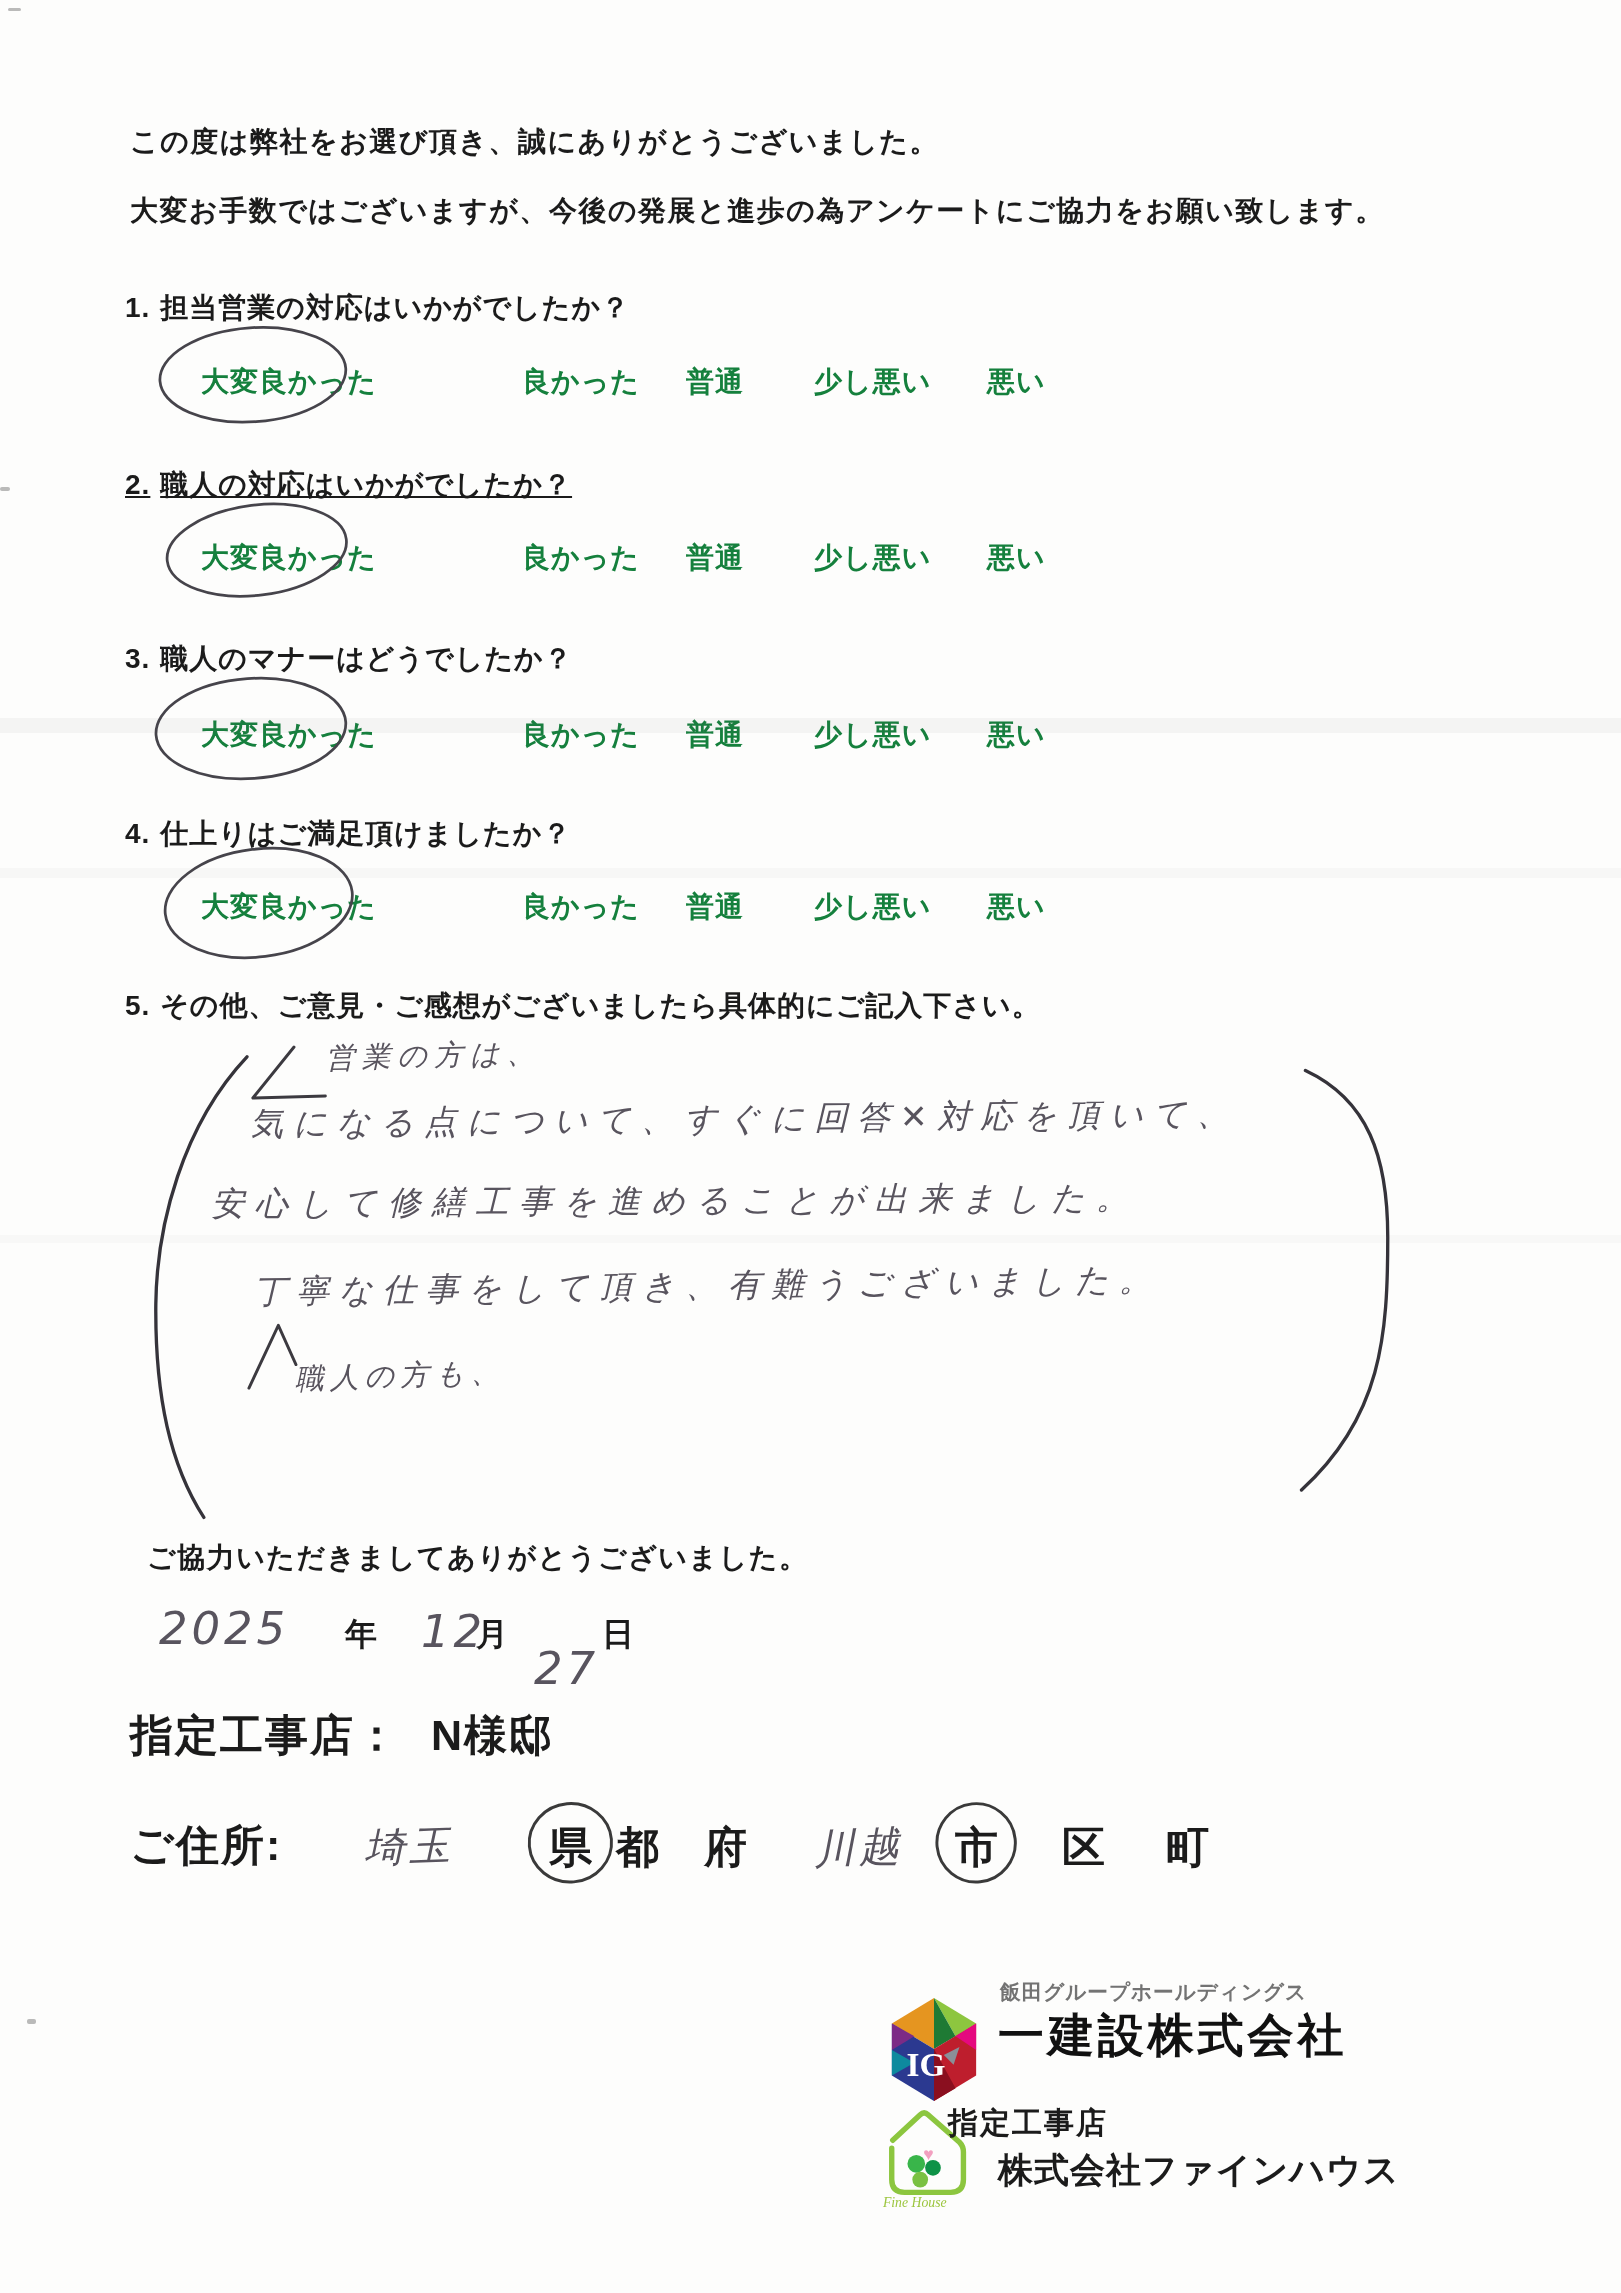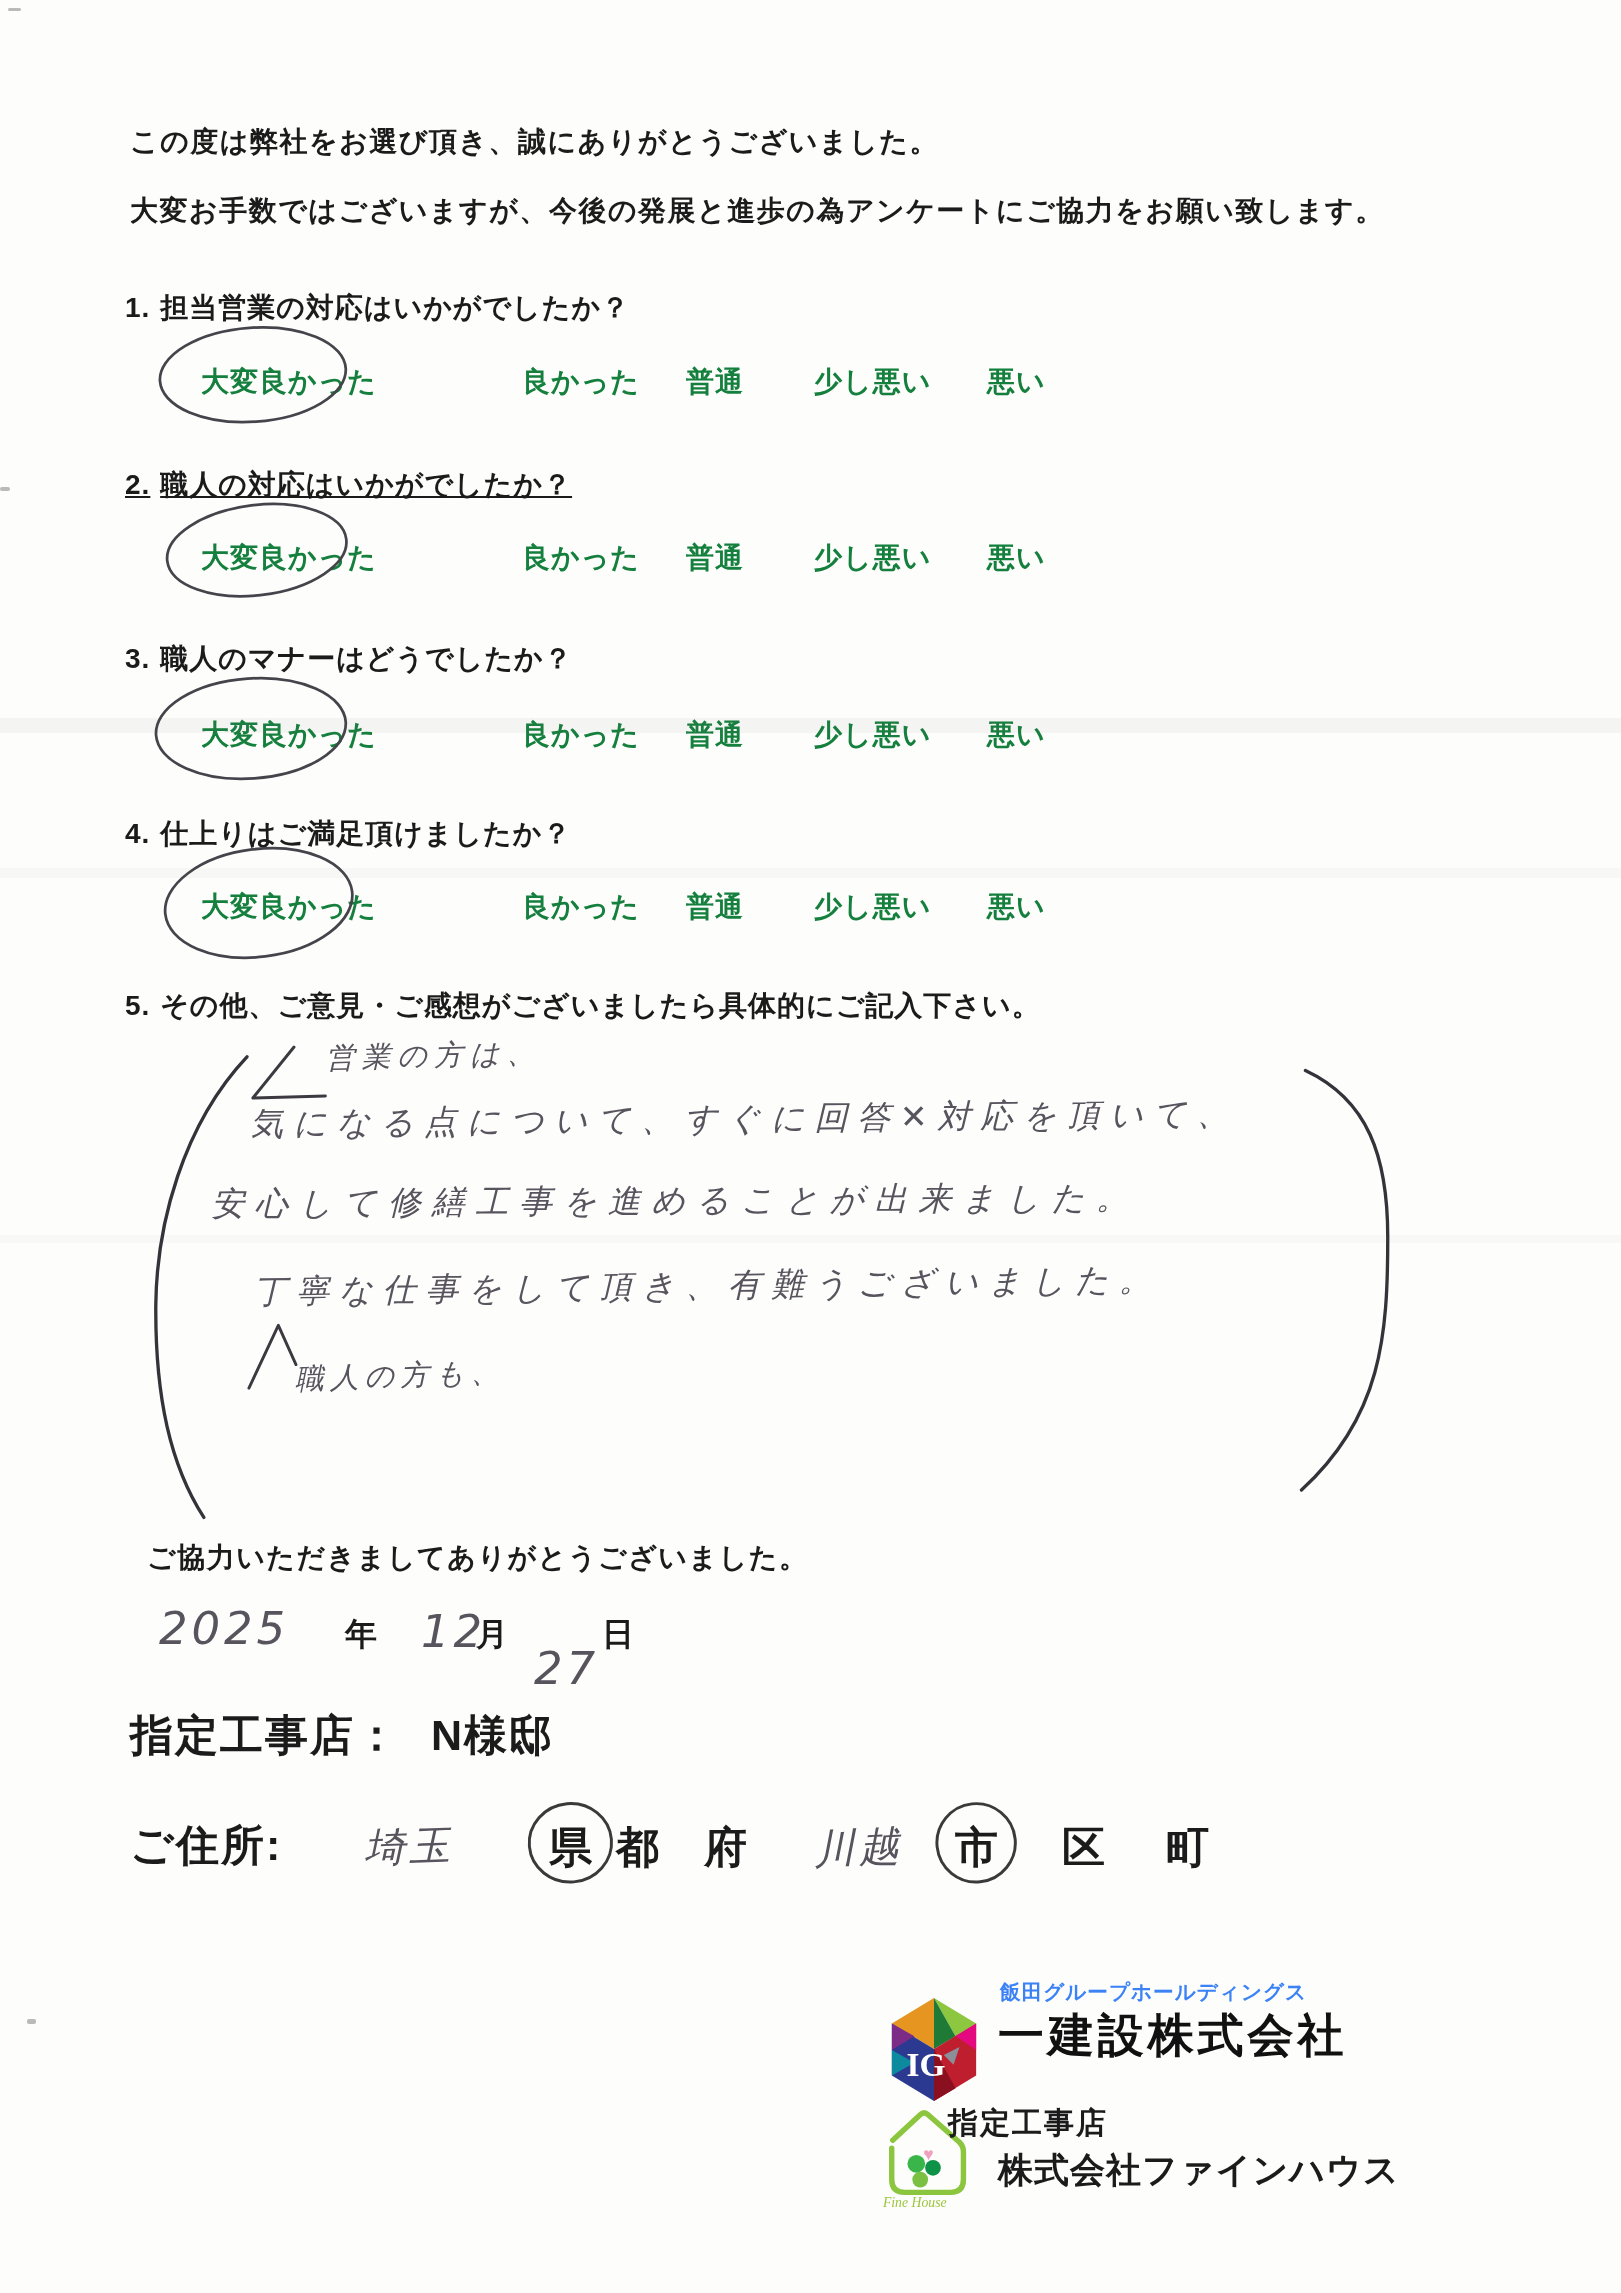--- a/index.html
+++ b/index.html
@@ -25,21 +25,21 @@
   .cmt1{left:325px; top:1039px; font-size:29px; letter-spacing:6.9px; transform:rotate(-1.5deg);}
   .cmt2{left:250px; top:1102px; font-size:33px; letter-spacing:9.8px; transform:rotate(-0.6deg);}
   .cmt3{left:211px; top:1182px; font-size:33px; letter-spacing:10.8px; transform:rotate(-0.4deg);}
   .cmt4{left:253px; top:1270px; font-size:33px; letter-spacing:9.8px; transform:rotate(-0.8deg);}
   .cmt5{left:294px; top:1360px; font-size:29px; letter-spacing:5.9px; transform:rotate(-2deg);}
   .closing{left:147px; top:1539px; font-size:28px; letter-spacing:1.5px;}
   .dnum{font-size:45px; letter-spacing:3.9px;}
   .dlab{font-size:32px;}
   .bigrow{font-size:43px; letter-spacing:2px;}
   .addr-hand{font-size:41px; letter-spacing:3.9px;}
-  .footer-small{font-size:20.6px; letter-spacing:1px; font-weight:700; color:#3b82f6;}
+  .footer-small{font-size:20.6px; letter-spacing:1px; font-weight:700; color:#737373;}
   .footer-co1{font-size:46px; letter-spacing:3.9px; font-weight:700; color:#111;
               font-family:"Liberation Serif", serif;}
   .footer-desig{font-size:30px; letter-spacing:2px;}
   .footer-co2{font-size:35px; letter-spacing:1px;text-align:center;}
   .band{left:0; width:100%; background:rgba(110,110,110,0.06);}
   .speck{background:rgba(60,60,60,0.35); border-radius:2px;}
   svg{display:block;}
 </style>
 </head>
 <body>

